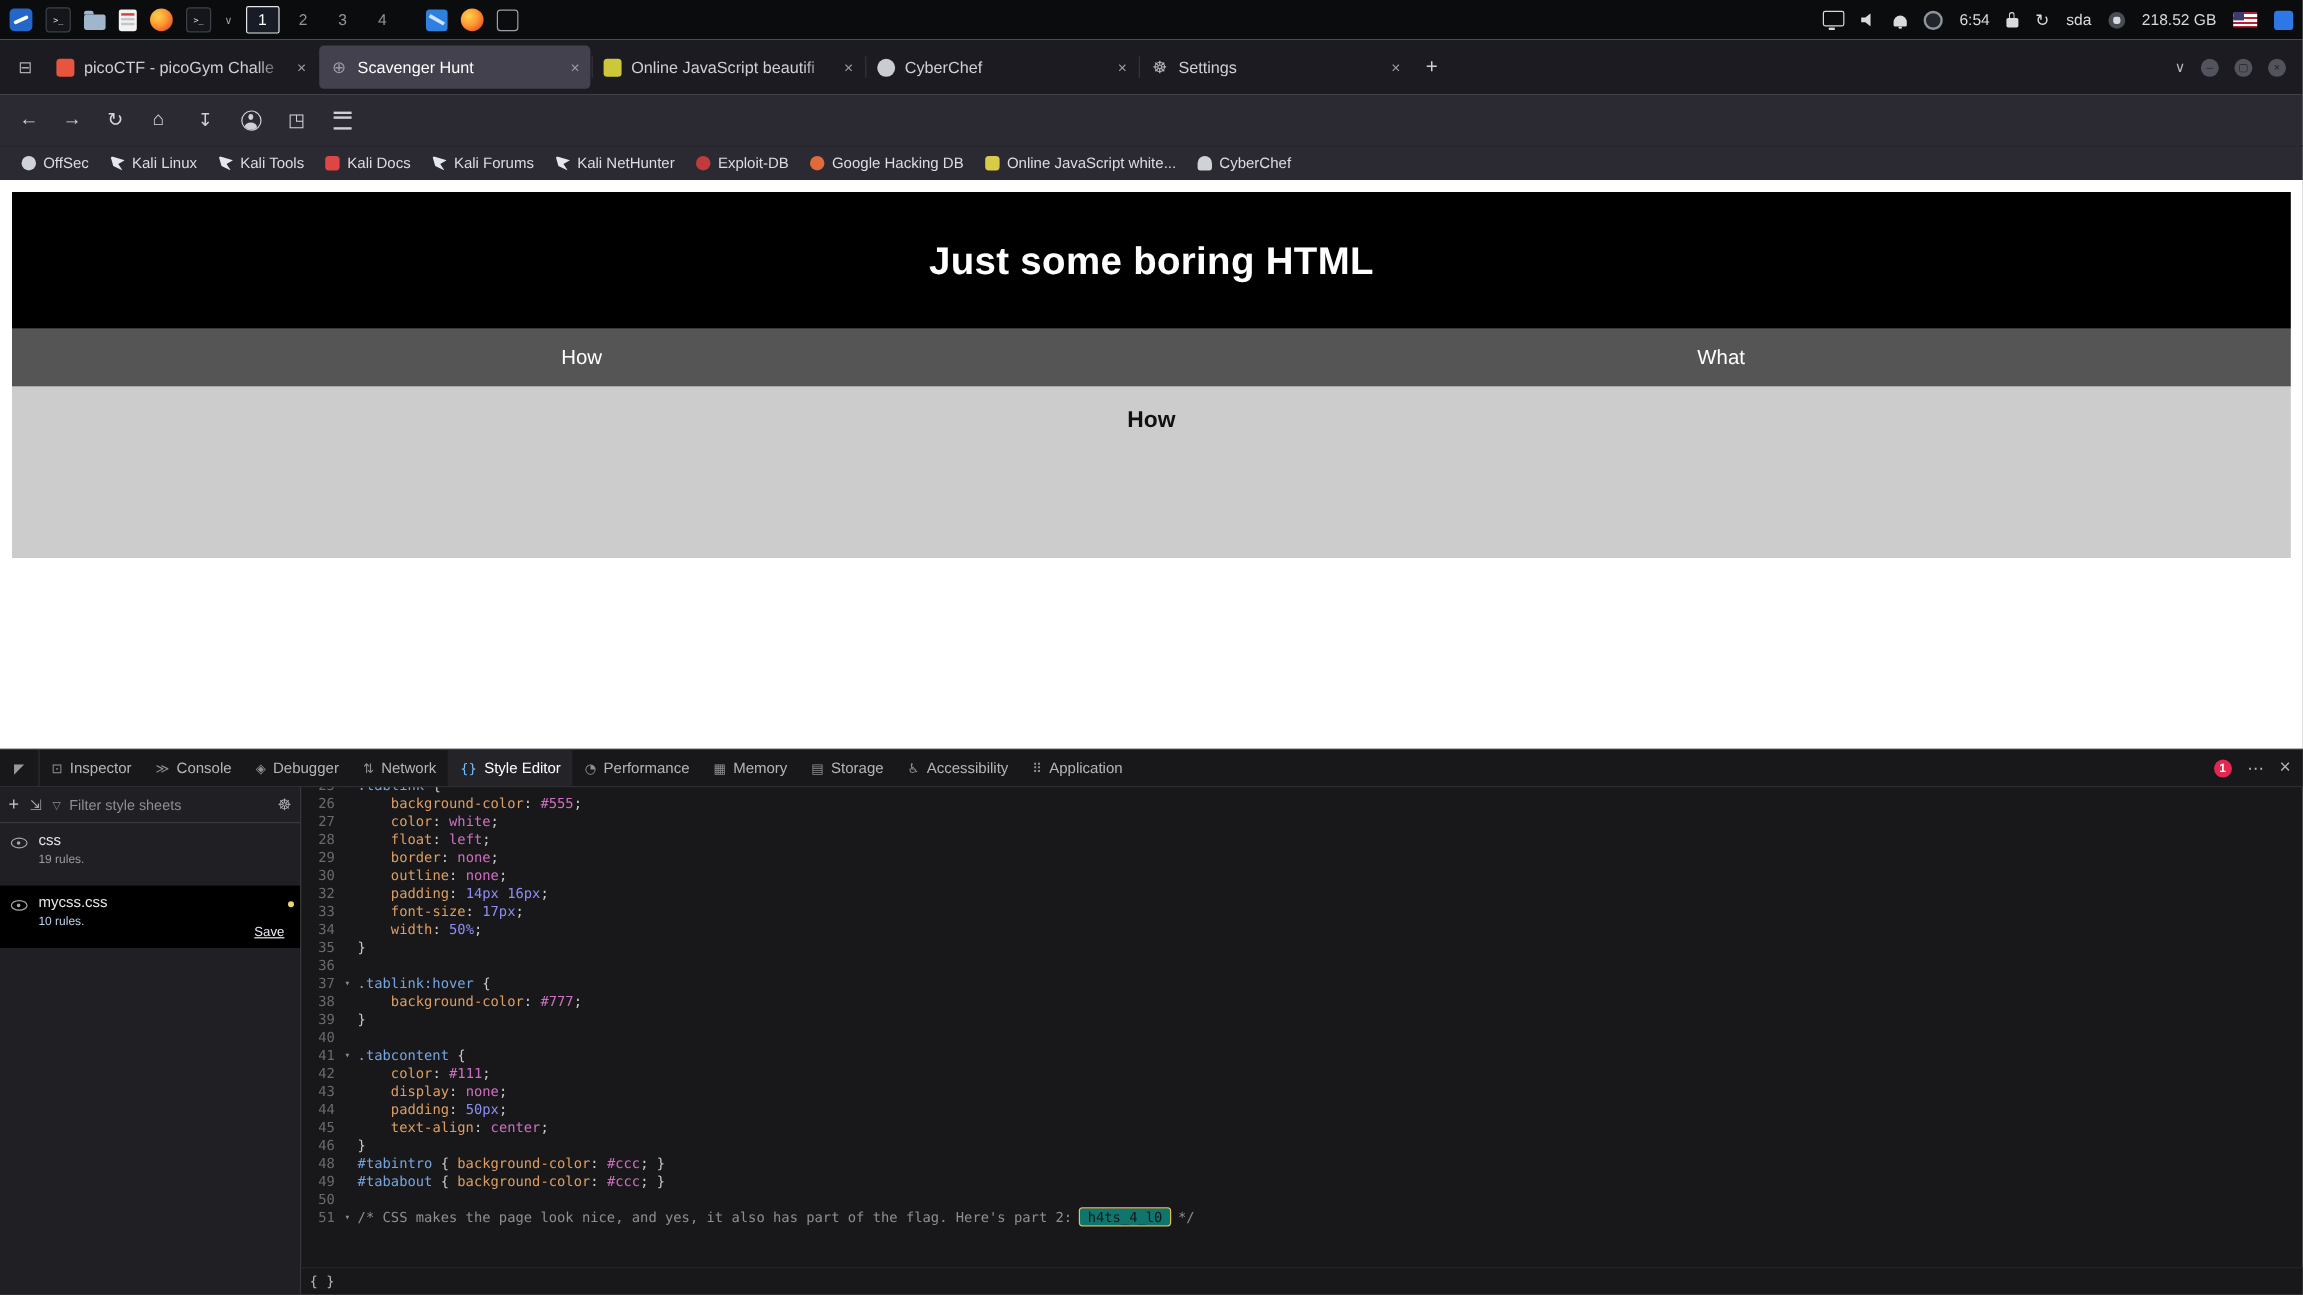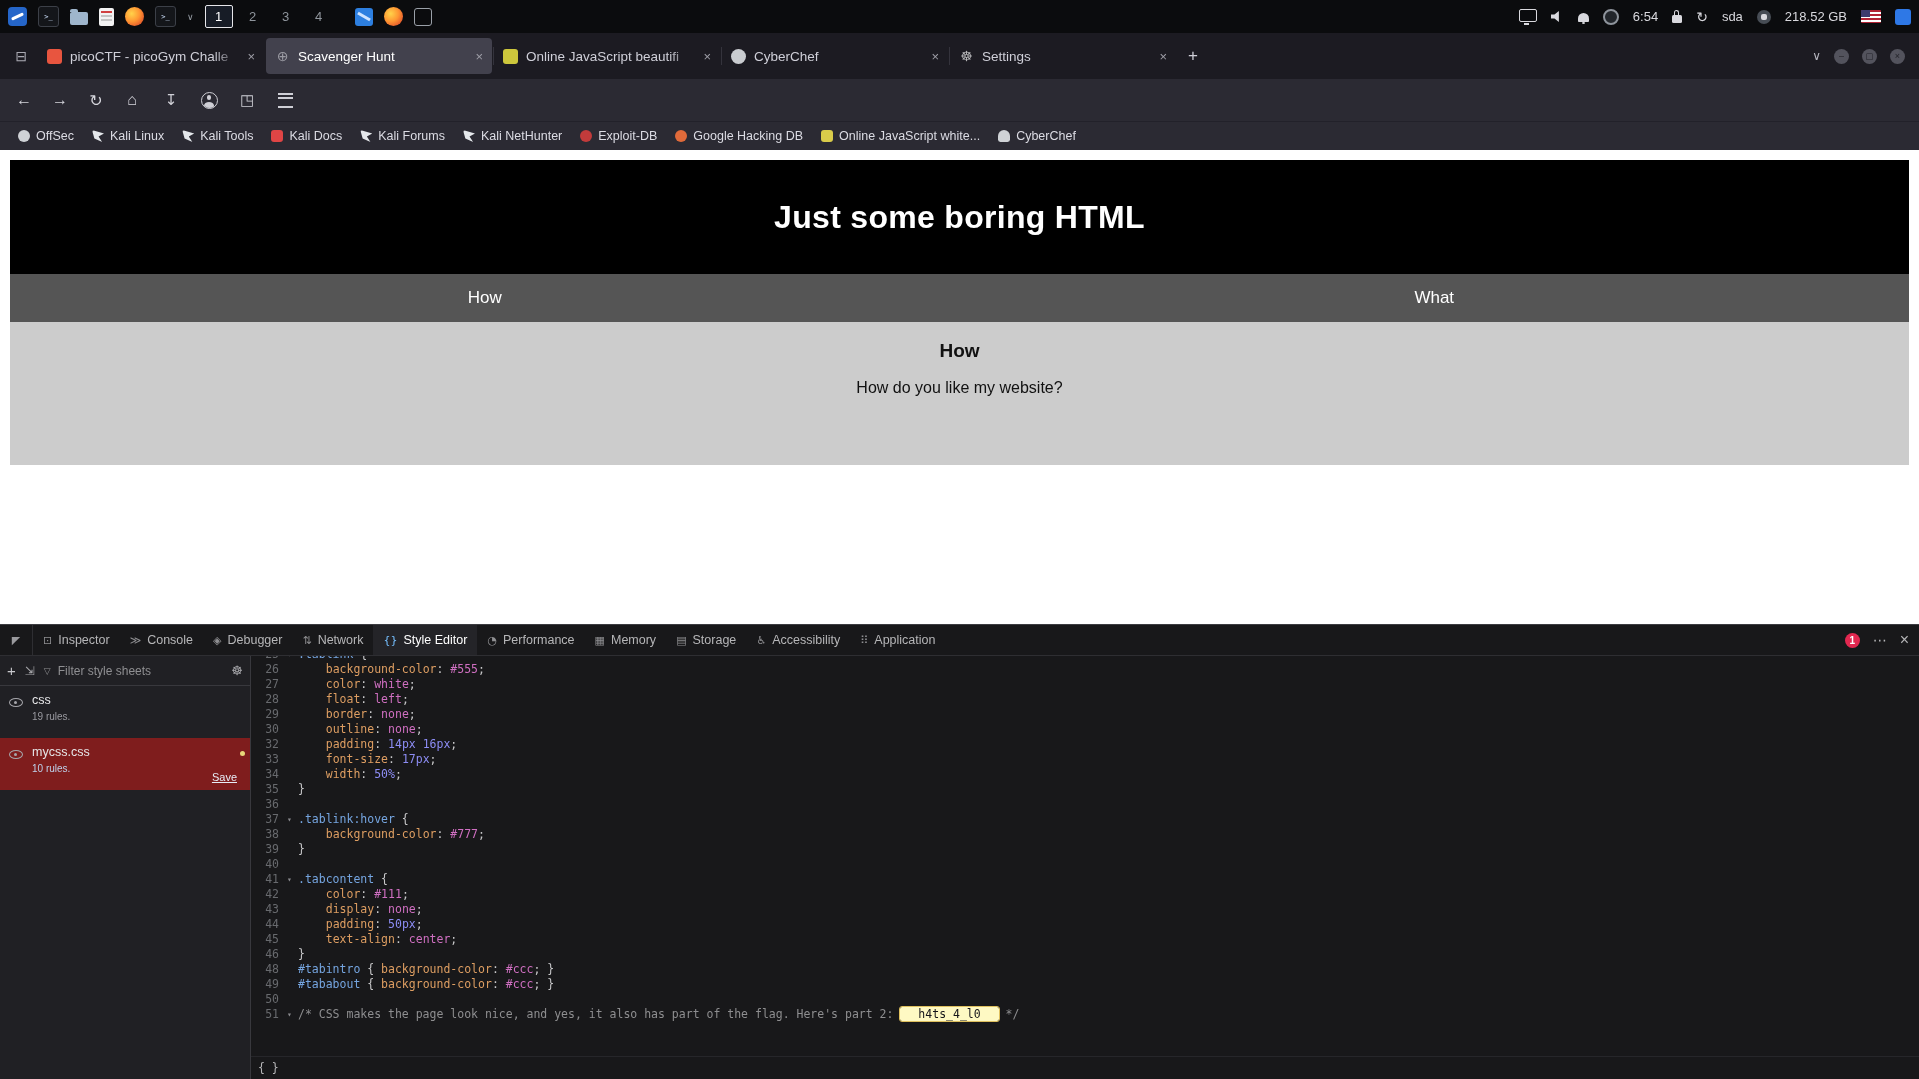--- a/index.html
+++ b/index.html
@@ -120,38 +120,38 @@
   .se-filter{flex:1;display:flex;align-items:center;gap:5px}
   .se-funnel{color:#8f8f92;font-size:9px}
   .se-filter input{flex:1;background:transparent;border:none;outline:none;color:#d7d7db;font-size:12px;font-family:"Liberation Sans",sans-serif;width:100%}
   .se-filter input::placeholder{color:#8f8f92}
   .se-gear{color:#a8a8ac;font-size:13px}
   .sheet{position:relative;min-height:41px;box-sizing:border-box;padding:7px 8px 16px 32px;color:#e6e6e8;font-size:12.5px}
   .sheet .i-eye{position:absolute;left:9px;top:12px}
   .i-eye{width:14px;height:9px;border:1.2px solid #a6a6ab;border-radius:50%;display:inline-block;position:relative;box-sizing:border-box}
   .i-eye::after{content:'';position:absolute;left:3.8px;top:1.6px;width:3.4px;height:3.4px;border-radius:50%;background:#a6a6ab}
   .sheet-info{font-size:10px;color:#9a9aa0;margin-top:4px}
-  .sheet.selected{background:#7f1d1d}
+  .sheet.selected{background:#000000}
   .sheet.selected .sheet-info{color:#bdd1eb}
   .sheet-save{position:absolute;right:13px;bottom:7px;color:#e7edf6;text-decoration:underline;font-size:11px;cursor:pointer}
   .sheet-dirty{position:absolute;right:5px;top:13px;width:5px;height:5px;border-radius:50%;background:#e8d87a}
 
   .se-editor{flex:1;position:relative;overflow:hidden;font-family:"DejaVu Sans Mono",monospace;font-size:11.5px;line-height:15px;color:#c8c8ca}
   .code-scroll{margin-top:-9px}
   .cline{display:flex;height:15px}
   .ln{width:28px;flex:none;text-align:right;color:#686a6e;padding-right:4px}
   .fold{width:13px;flex:none;color:#8a8a8e;font-size:8px;text-align:center;line-height:15px}
   .ctext{white-space:pre;padding-left:2px}
   .t-sel{color:#75a5e0}
   .t-prop{color:#de9e62}
   .t-val{color:#cf6fc1}
   .t-num{color:#8d8df5}
   .t-pun{color:#c8c8ca}
   .t-com{color:#8e8e90}
-  .t-flag{background:#fef9c3;color:#15151a;border-radius:2px;padding:0 18px;outline:1px solid #dfc05e}
+  .t-flag{background:#0f766e;color:#15151a;border-radius:2px;padding:0 6px;outline:1px solid #dfc05e}
   .se-footer{position:absolute;left:0;right:0;bottom:0;height:22px;background:#18181a;border-top:1px solid #26262a;display:flex;align-items:center;padding-left:7px;color:#b6b6b8;font-size:11.5px}
 </style>
 </head>
 <body>
 
 <div id="screen">
 
   <div class="taskbar">
     <div class="tb-left">
       <span class="i-kali"></span>
@@ -291,21 +291,20 @@
   <div class="site">
     <div class="site-header">
       <h1 class="site-title">Just some boring HTML</h1>
     </div>
     <div class="site-tabs">
       <button class="site-tab">How</button>
       <button class="site-tab">What</button>
     </div>
     <div class="site-content">
       <h3 class="site-h3">How</h3>
-      <p class="site-p">How do you like my website?</p>
     </div>
   </div>
 
   <div class="devtools">
     <div class="dt-toolbar">
       <span class="dt-pick">◤</span>
       <div id="dttabs-slot" class="dt-tabs">
           <div class="dt-tab">
             <span class="dt-ico">⊡</span>
             <span>Inspector</span>

